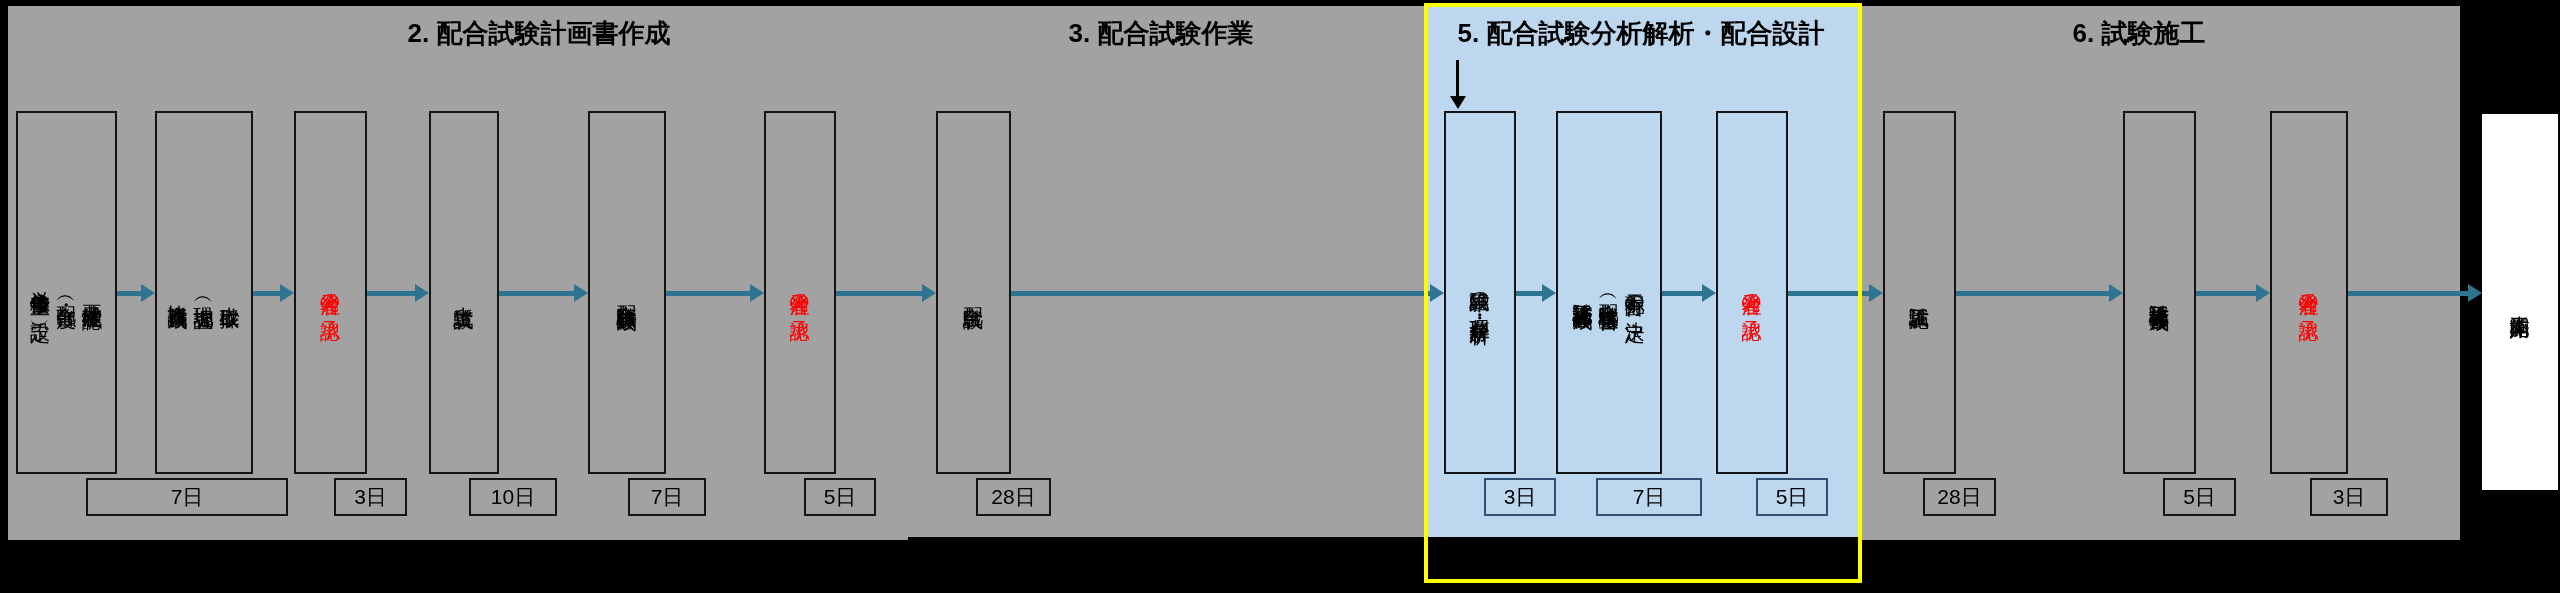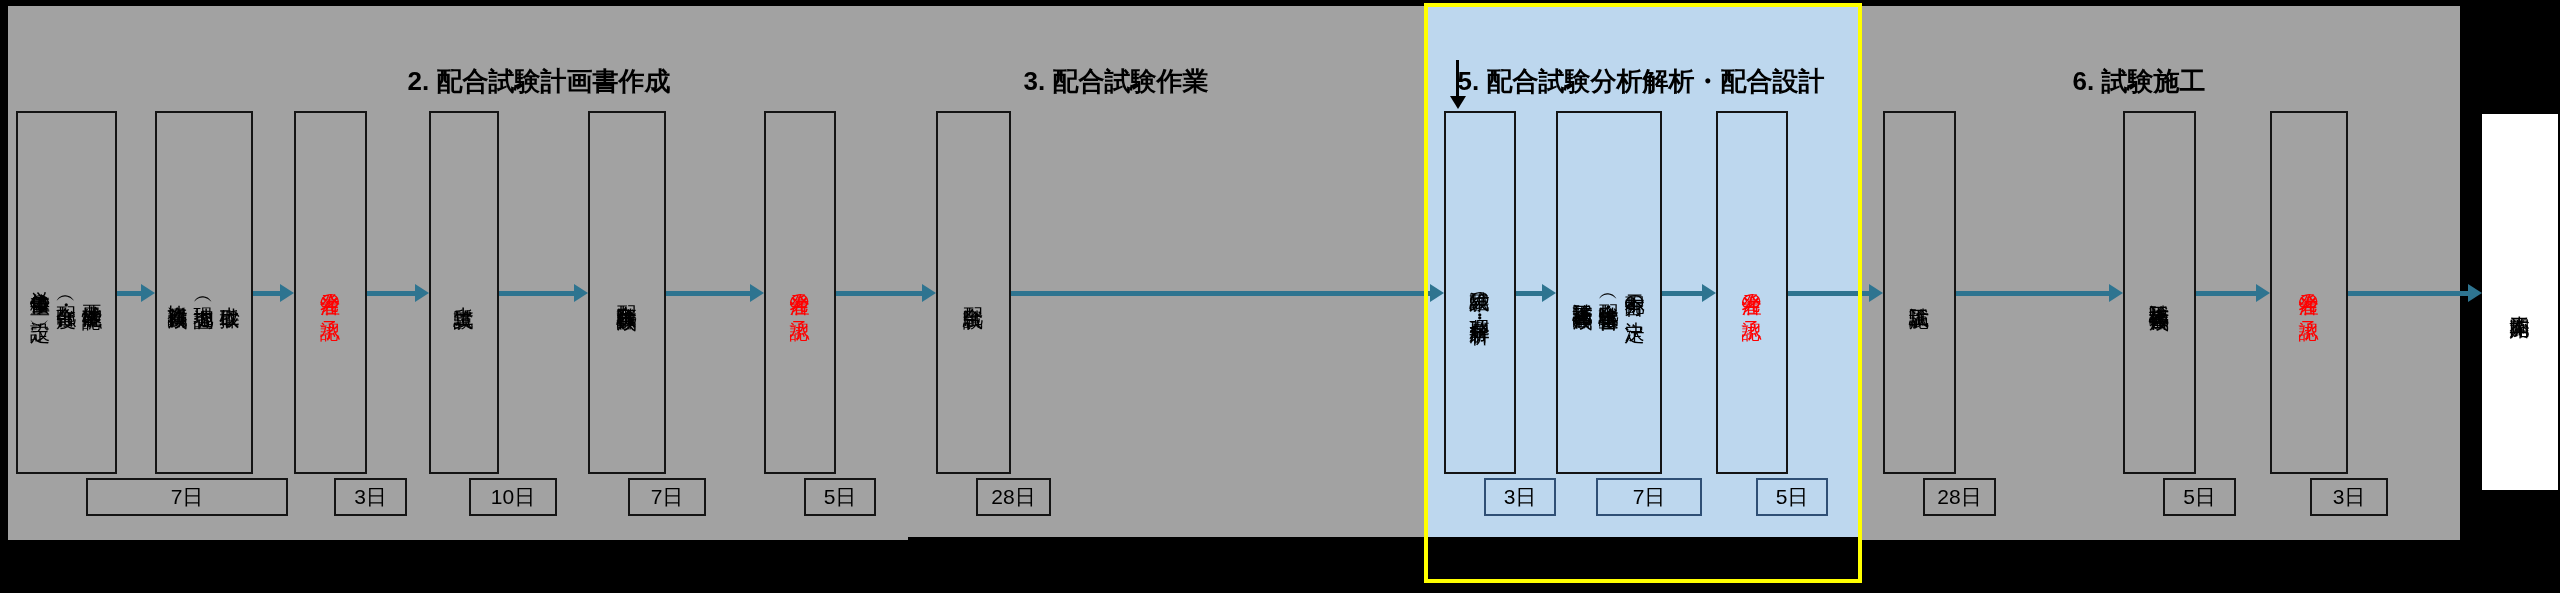--- a/index.html
+++ b/index.html
@@ -16,21 +16,21 @@
   .hl-fill {
     position:absolute; left:1428px; top:7px; width:430px; height:533px;
     background:#BDD7EE; z-index:1;
   }
   .bottom-line {
     position:absolute; left:908px; top:537px; width:954px; height:7px;
     background:#000; z-index:2;
   }
   .section-title {
     position:absolute; top:16px; transform:translateX(-50%);
-    font-size:26px; font-weight:bold; white-space:nowrap; z-index:5;margin-top:48px;
+    font-size:26px; font-weight:bold; white-space:nowrap; z-index:5;
   }
   .step {
     position:absolute; top:111px; height:363px; box-sizing:border-box;
     border:2px solid #141414; background:transparent;
     display:flex; align-items:center; justify-content:center; z-index:4;
   }
   .step-label {
     writing-mode:vertical-rl; text-orientation:mixed;
     white-space:pre-line; text-align:center;
     font-size:20px; line-height:1.3; letter-spacing:1px;
@@ -74,21 +74,21 @@
 </head>
 <body>
 
 <div class="panel"></div>
 
 <div class="hl-fill"></div>
 
 <div class="bottom-line"></div>
 
 <div class="section-title" style="left:539px">2. 配合試験計画書作成</div>
-<div class="section-title" style="left:1116px">3. 配合試験作業</div>
+<div class="section-title" style="left:1161px">3. 配合試験作業</div>
 <div class="section-title" style="left:1641px">5. 配合試験分析解析・配合設計</div>
 <div class="section-title" style="left:2139px">6. 試験施工</div>
 
 <div class="arrow" style="left:117px;width:25px"></div>
 <div class="arrow" style="left:253px;width:28px"></div>
 <div class="arrow" style="left:367px;width:49px"></div>
 <div class="arrow" style="left:499px;width:76px"></div>
 <div class="arrow" style="left:666px;width:85px"></div>
 <div class="arrow" style="left:836px;width:87px"></div>
 <div class="arrow" style="left:1011px;width:420px"></div>

